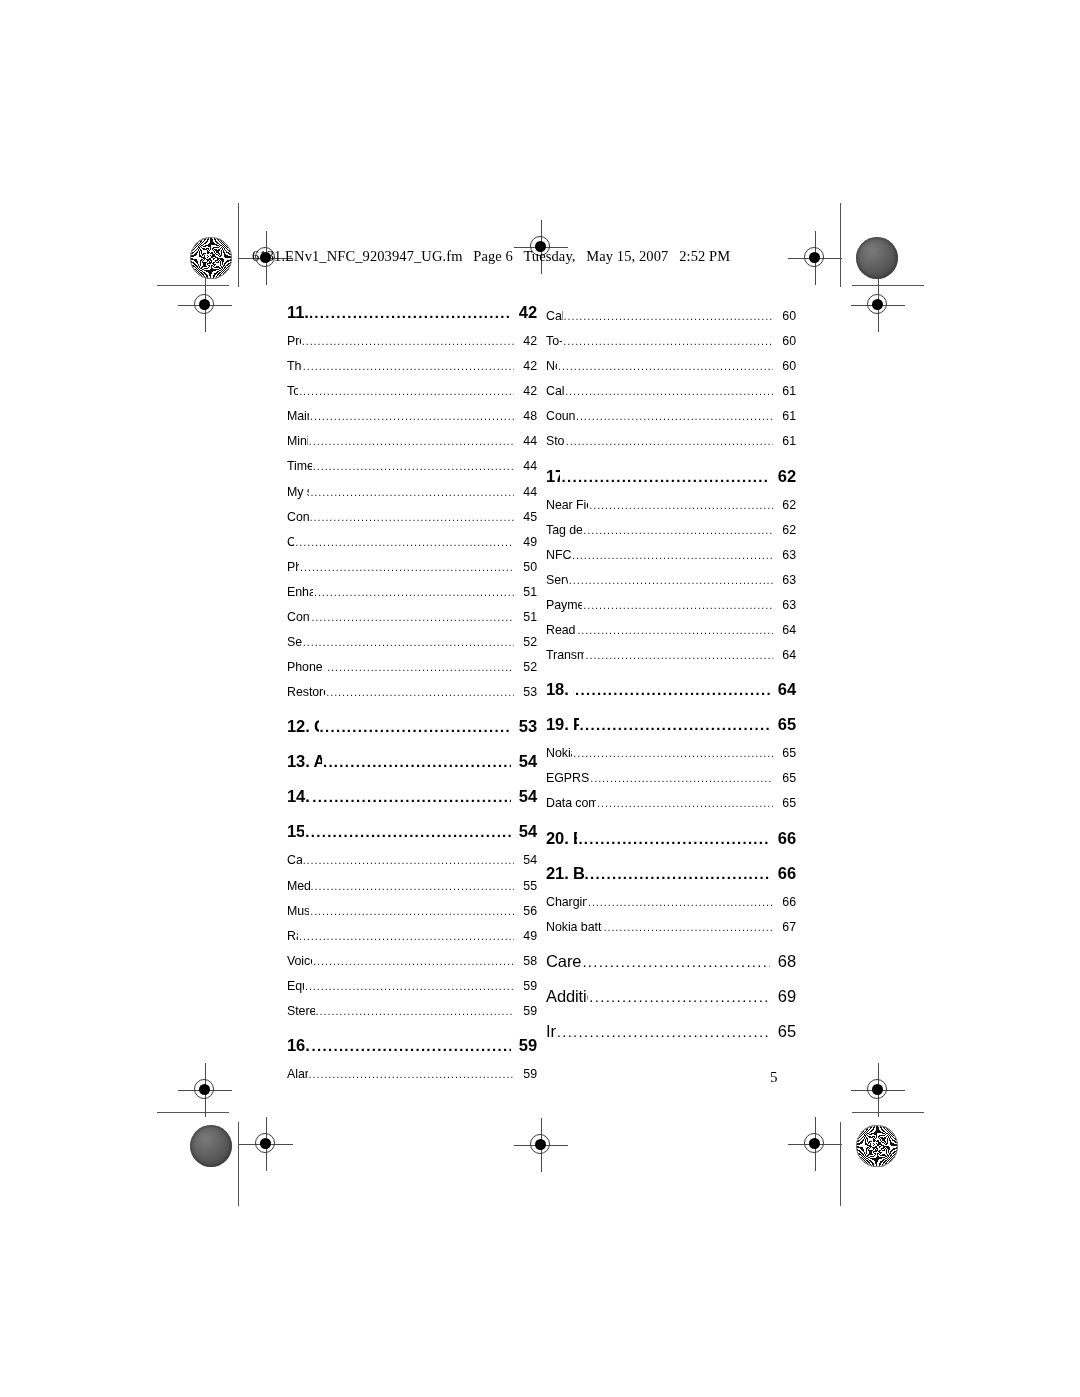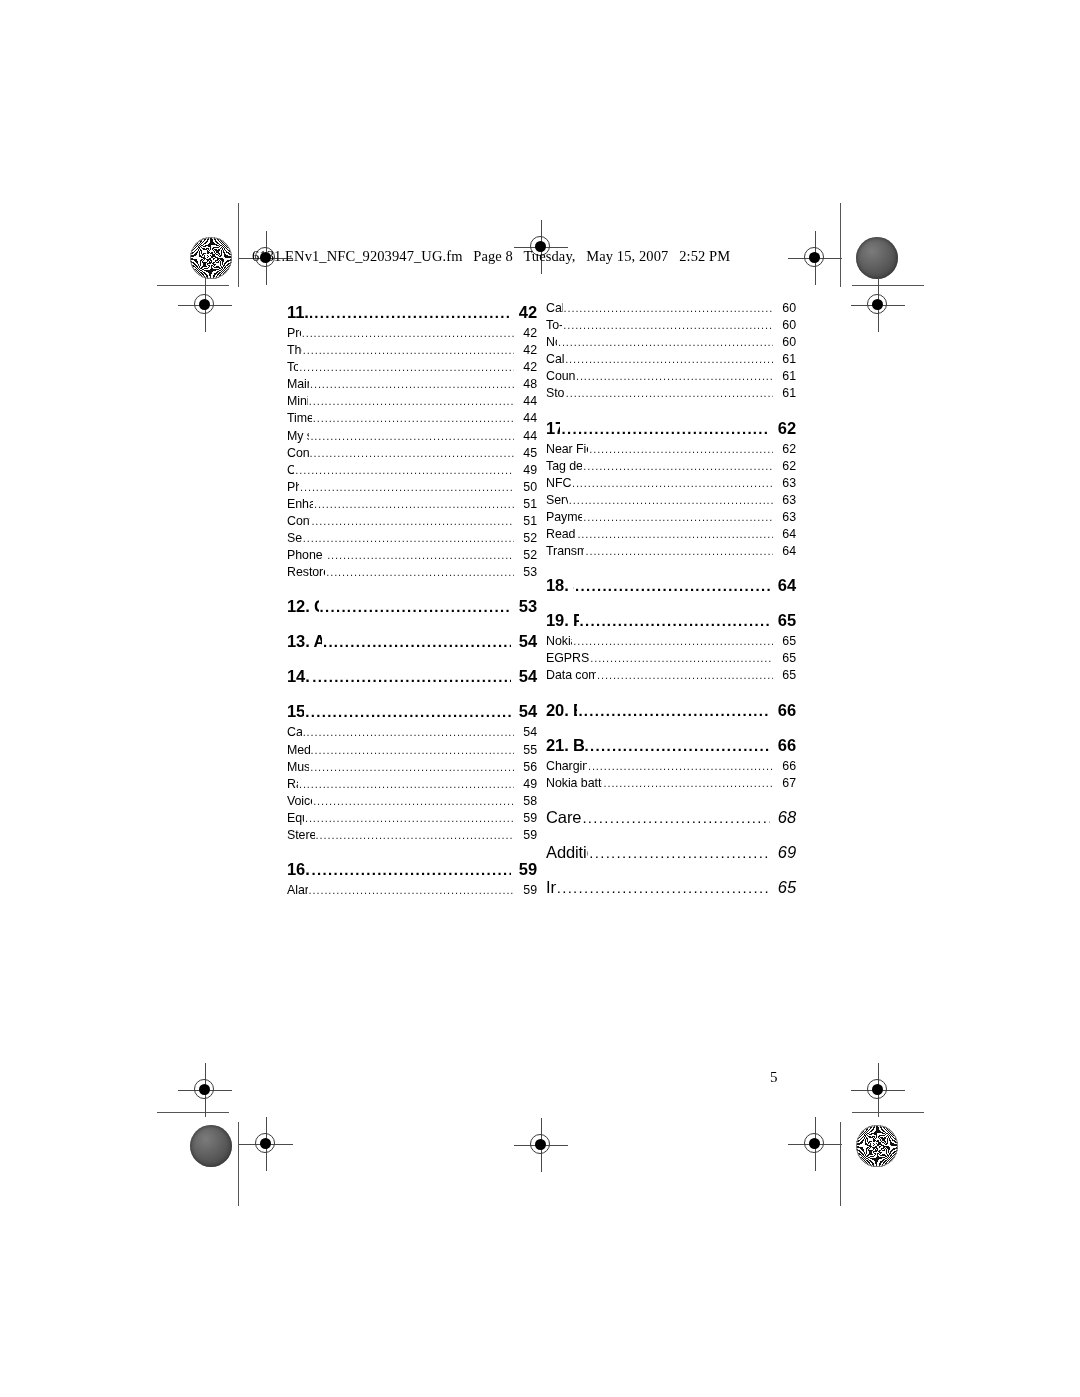--- a/index.html
+++ b/index.html
@@ -131,31 +131,31 @@
   .entry.lvl1 .page { width: 25px; }
   .entry.lvl1 .leader { font-size: 15px; letter-spacing: 1.3px; }
 
   
   .entry.lvl1b {
     font-size: 16.5px;
     font-weight: normal;
     line-height: 25px;
     letter-spacing: -0.1px;
   }
-  .entry.lvl1b .page { width: 25px; font-style: italic; }
+  .entry.lvl1b .page { width: 25px; }
   .entry.lvl1b .leader { font-size: 15px; letter-spacing: 1.3px; }
 
   
   .entry.lvl2 {
     font-size: 12.4px;
     font-weight: normal;
     line-height: 17.1px;
     letter-spacing: -0.05px;
   }
-  .entry.lvl2 .page { width: 22px; }
+  .entry.lvl2 .page { width: 22px; margin-top: 8px; }
   .entry.lvl2 .leader { font-size: 11px; letter-spacing: 0.9px; color: #222; }
 
   .gap-sm { height: 10px; }
   .gap-md { height: 13px; }
 
   
   .folio {
     position: absolute;
     left: 770px;
     top: 1069px;
@@ -243,21 +243,21 @@
       <div class="ring"></div>
       <div class="dot"></div>
   </div>
   <div class="crop-line v" style="left:840px; top:1122px; height:84px;"></div>
   <div class="burst-circle" style="left:856px; top:1125px;"></div>
 
 </div>
 
 <div class="file-header">
   <span class="seg">6131.ENv1_NFC_9203947_UG.fm</span>
-  <span class="seg">Page 8</span>
+  <span class="seg">Page 6</span>
   <span class="seg">Tuesday,</span>
   <span class="seg">May 15, 2007</span>
   <span class="seg">2:52 PM</span>
 </div>
 
 <div class="toc left" id="toc-left">
     <div class="entry lvl1">
       <span class="label">11.  Settings</span>
       <span class="leader">................................................................................................................................................................</span>
       <span class="page">42</span>

